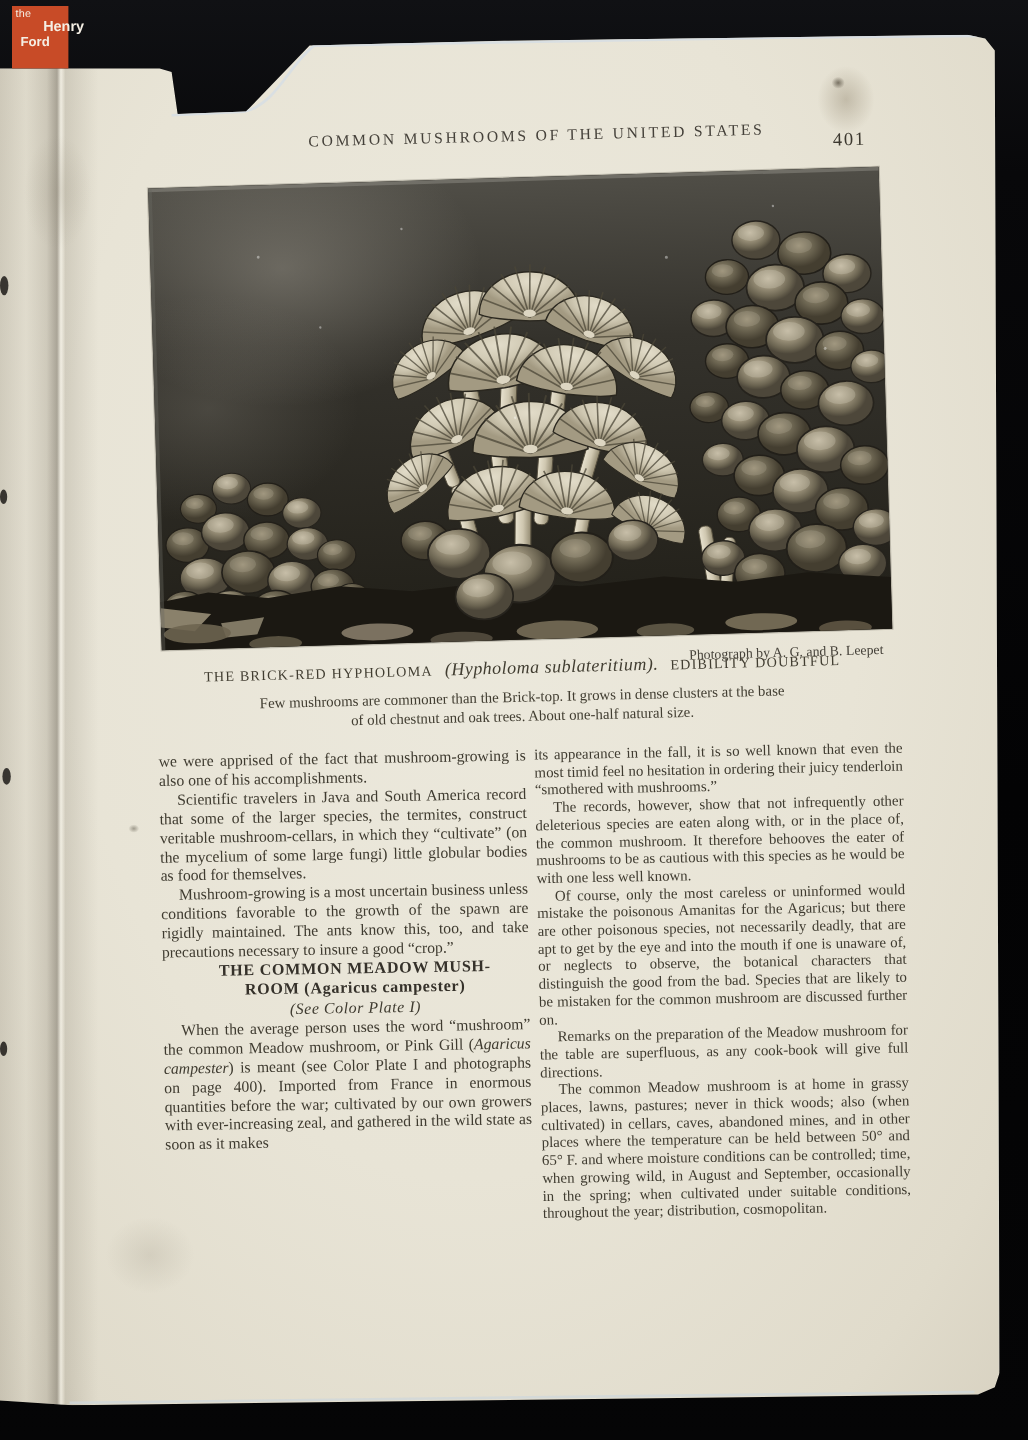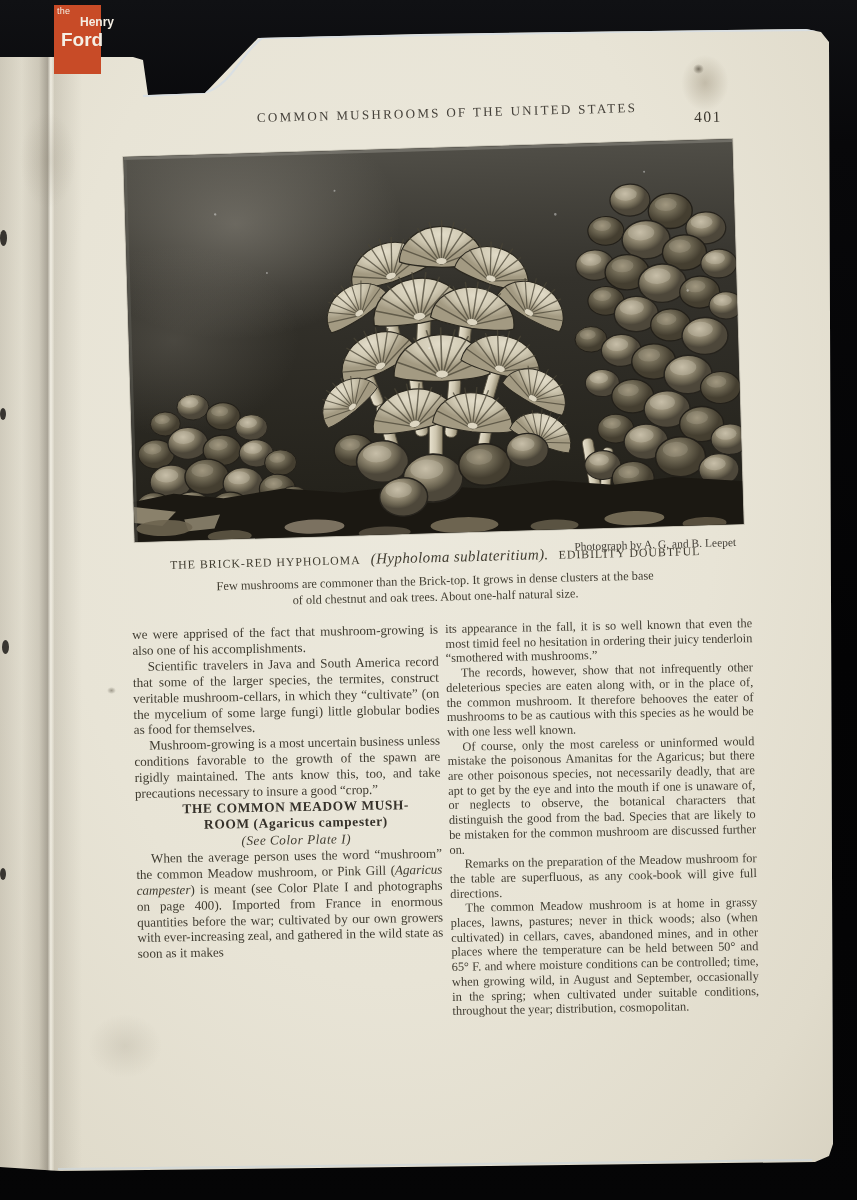--- a/index.html
+++ b/index.html
@@ -20,25 +20,25 @@
   .gutter-shadow{left:54px;top:0;width:28px;height:100%;
         background:linear-gradient(90deg,rgba(90,82,66,.16),rgba(90,82,66,0));}
   .stain{border-radius:50%;}
   .s1{left:672px;top:44px;width:66px;height:78px;background:radial-gradient(closest-side,rgba(138,126,102,.38),rgba(138,126,102,0) 72%);}
   .s1b{left:693px;top:64px;width:11px;height:10px;background:radial-gradient(closest-side,rgba(58,50,36,.6),rgba(58,50,36,0));}
   .s2{left:20px;top:112px;width:56px;height:96px;background:radial-gradient(closest-side,rgba(128,120,102,.18),rgba(128,120,102,0));}
   .s3{left:107px;top:687px;width:9px;height:7px;background:radial-gradient(closest-side,rgba(70,64,50,.45),rgba(70,64,50,0));}
   .s4{left:88px;top:1014px;width:74px;height:64px;background:radial-gradient(closest-side,rgba(128,120,102,.16),rgba(128,120,102,0));}
   .speck{background:rgba(22,20,17,.82);border-radius:50%;}
   
-  .logo{left:10px;top:5px;width:47px;height:69px;background:#c84b27;color:#f5efe4;
-        font-family:"Liberation Sans","DejaVu Sans",sans-serif;margin-left:44px;}
+  .logo{left:10px;top:5px;width:47px;height:52px;background:#c84b27;color:#f5efe4;
+        font-family:"Liberation Sans","DejaVu Sans",sans-serif;}
   .logo .the{position:absolute;left:3px;top:1px;font-size:9px;letter-spacing:.2px;}
   .logo .l1{position:absolute;left:26px;top:10px;font-size:12px;font-weight:bold;}
-  .logo .l2{position:absolute;left:7px;top:24px;font-size:19px;font-weight:bold;}
+  .logo .l2{position:absolute;left:7px;top:24px;font-size:11px;font-weight:bold;}
   .running-header{left:182px;top:112px;width:530px;text-align:center;font-size:13px;
         letter-spacing:2.3px;color:#45413a;transform:rotate(-1.5deg);transform-origin:left top;}
   .pageno{left:694px;top:108px;font-size:15.5px;letter-spacing:1.5px;color:#3c382f;
         transform:rotate(-1.5deg);}
   .photo{left:129px;top:148px;width:609px;height:385px;background:#201e19;
         transform:rotate(-1.7deg);transform-origin:center;box-shadow:0 0 0 1px rgba(60,55,45,.25);}
   .photo svg{display:block;width:100%;height:100%;}
   .credit{left:430px;top:536px;width:306px;text-align:right;font-size:11.5px;color:#46423a;
         transform:rotate(-1.6deg);transform-origin:right top;}
   .cap-title{left:132px;top:556px;width:606px;text-align:center;transform:rotate(-1.5deg);

